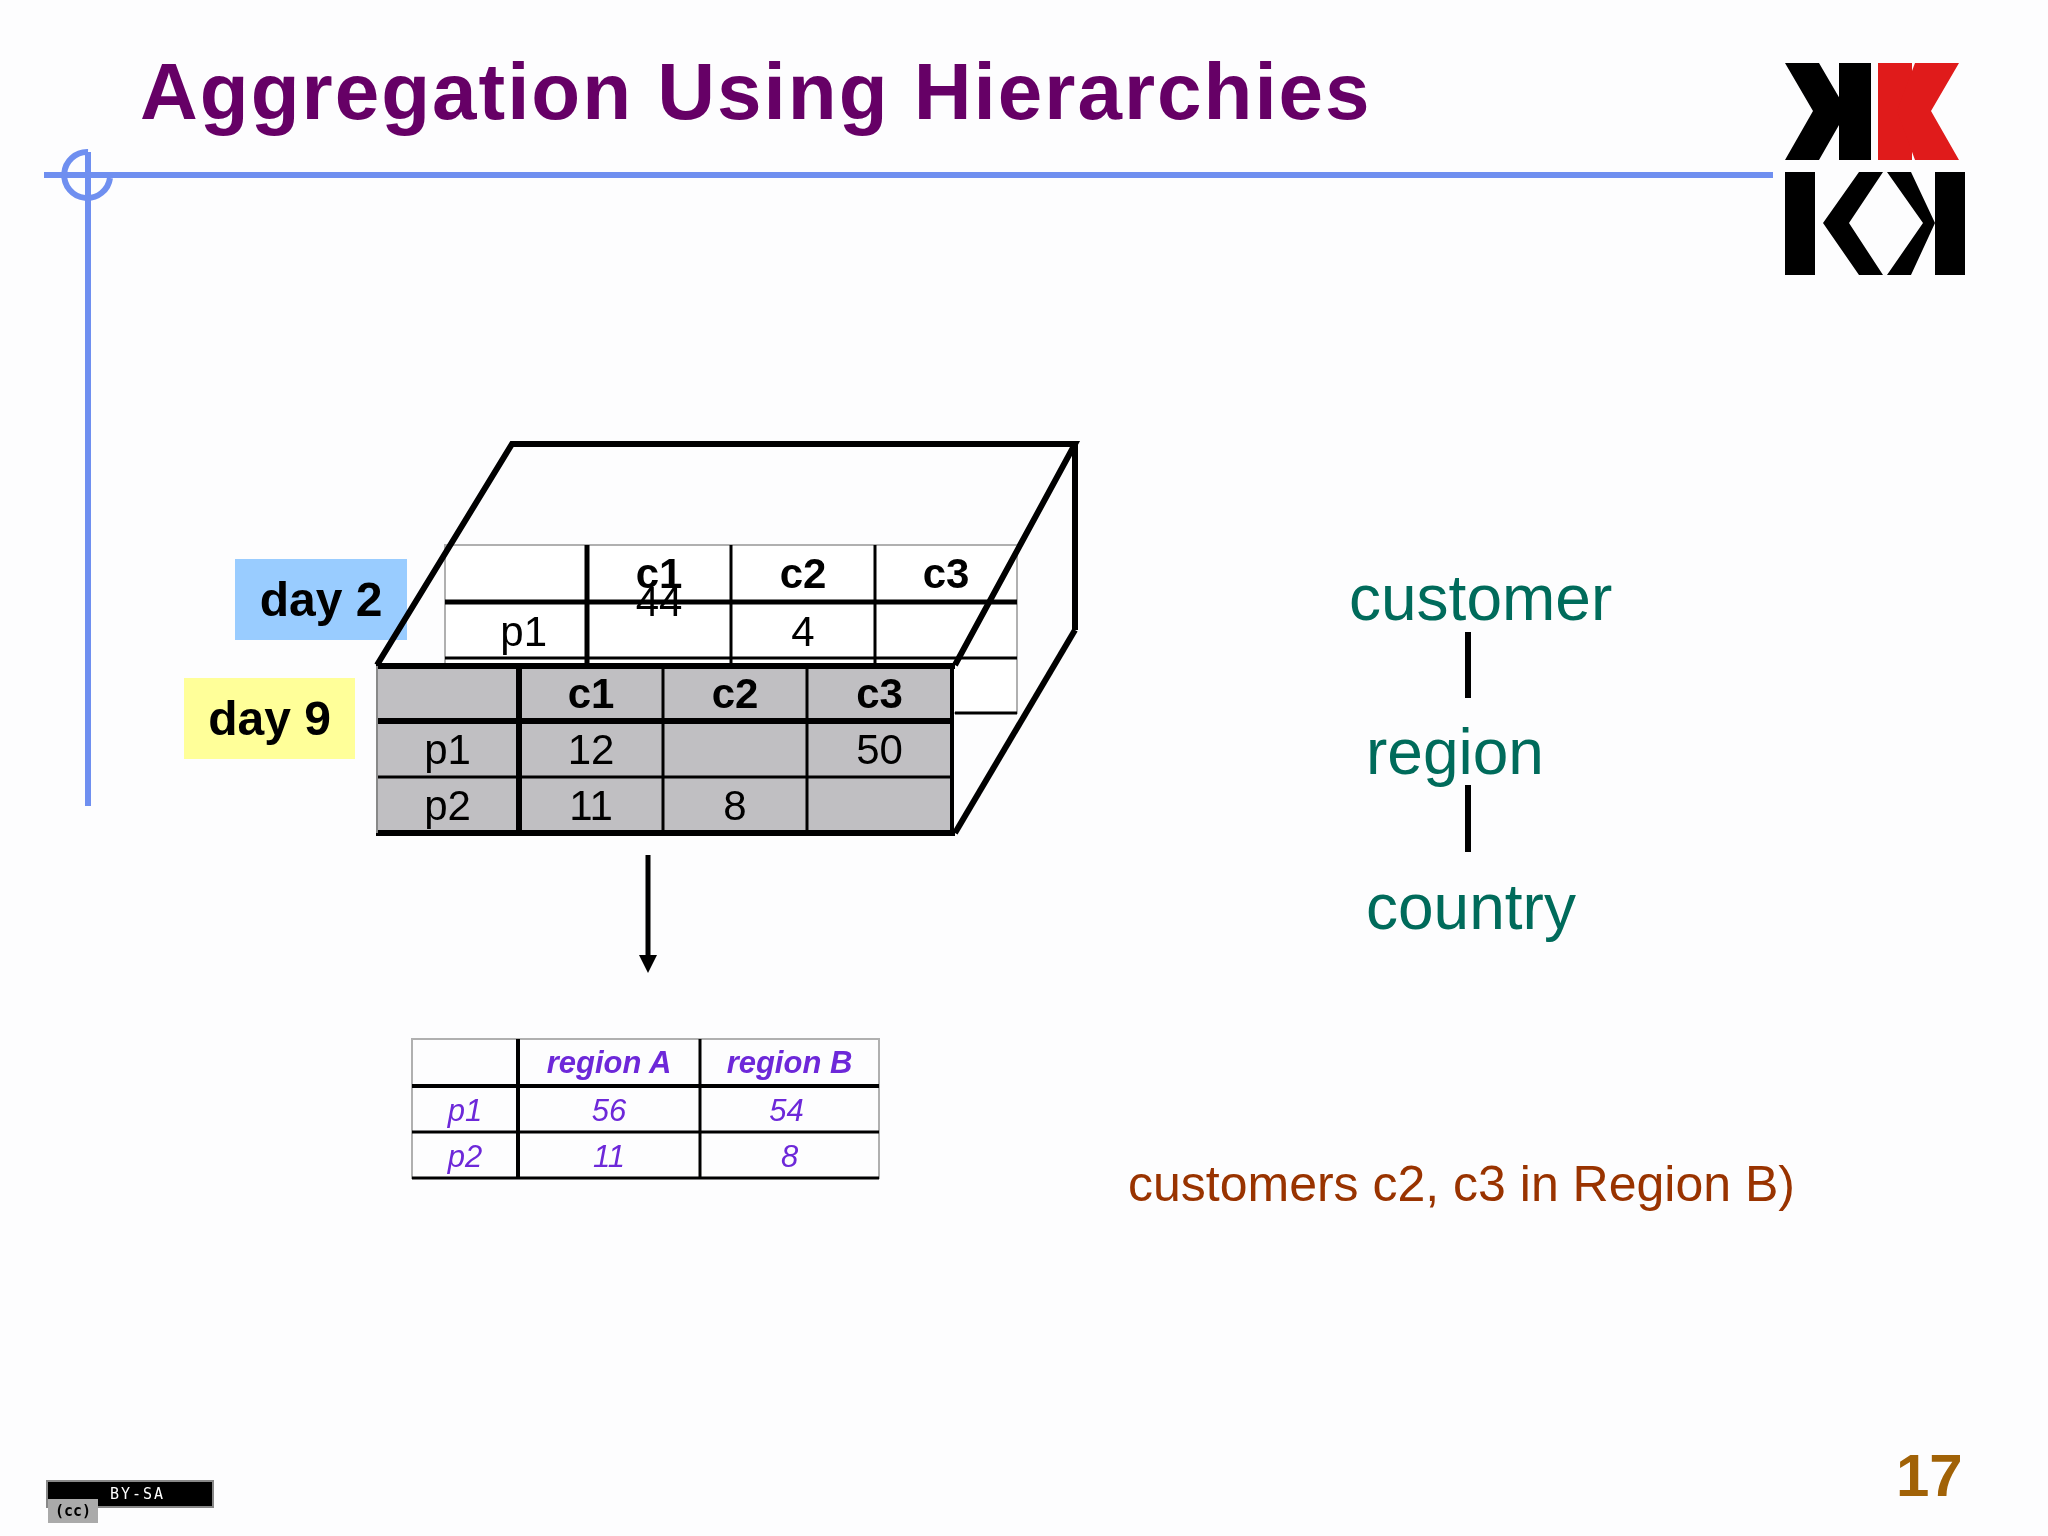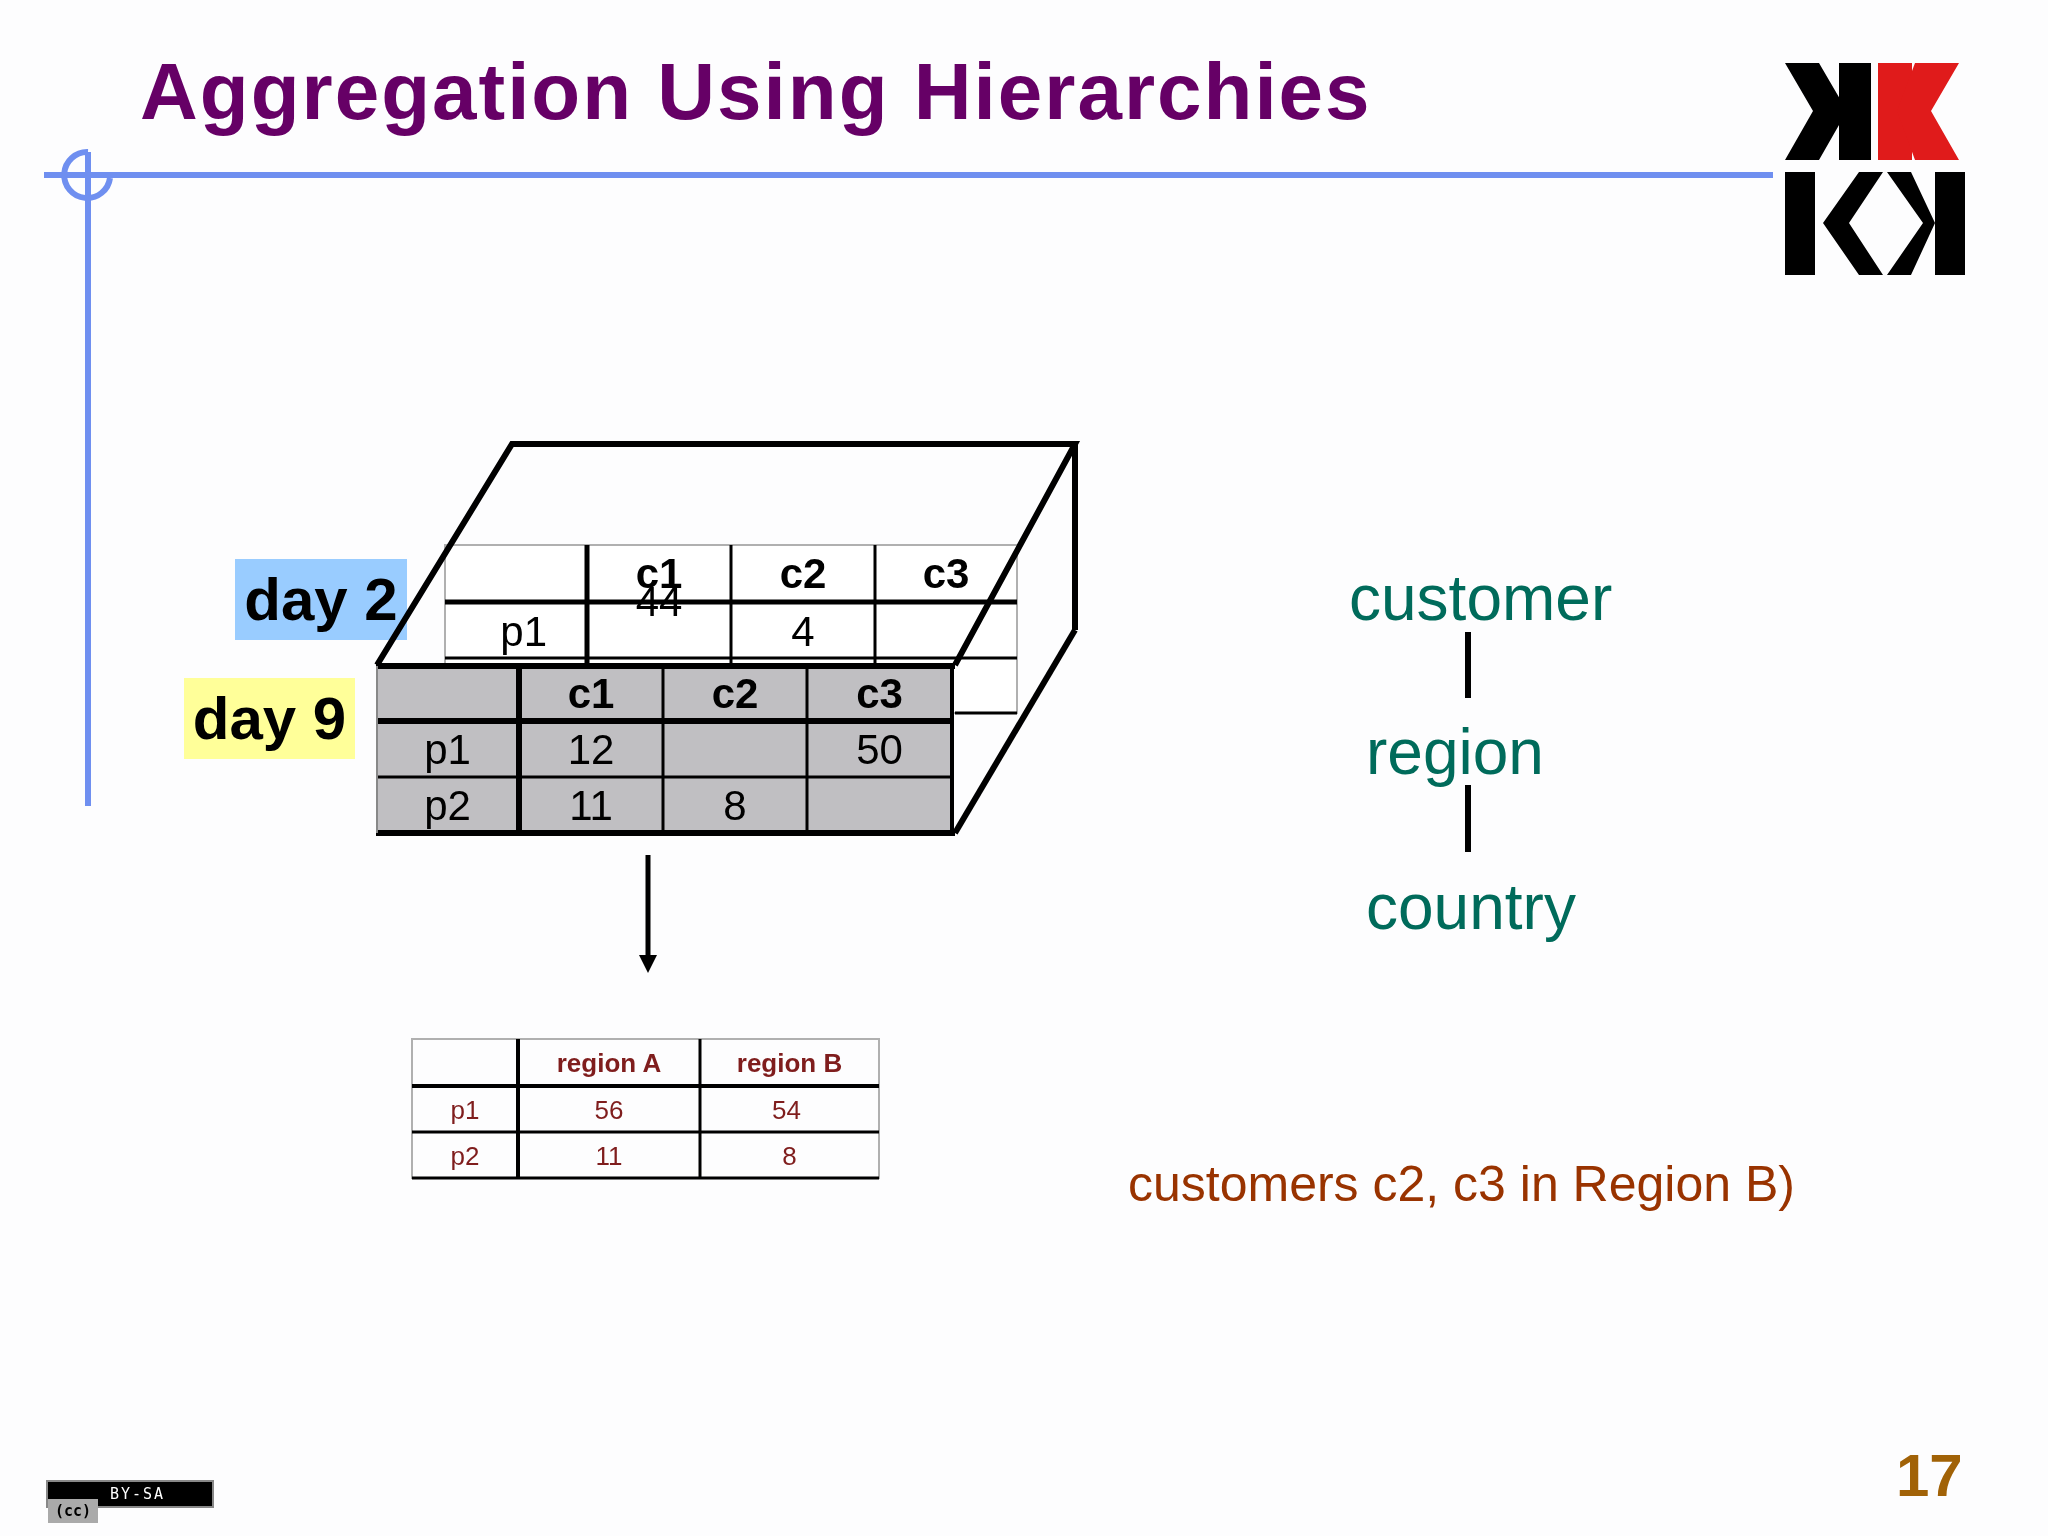--- a/index.html
+++ b/index.html
@@ -9,42 +9,42 @@
     font-family: "Liberation Sans", sans-serif;
   }
   .abs { position: absolute; }
   .title {
     left: 140px; top: 52px; font-size: 80px; font-weight: bold;
     color: #660066; letter-spacing: 2px; white-space: nowrap; line-height: 1;
   }
   .deco { left: 0; top: 0; }
   .logo { left: 1783px; top: 63px; }
   .day-label {
-    font-weight: bold; font-size: 60px; color: #000;
+    font-weight: bold; font-size: 48px; color: #000;
     display: flex; align-items: center; justify-content: center;
   }
   .day2-label { left: 235px; top: 559px; width: 172px; height: 81px; background: #99ccff; }
   .day1-label { left: 184px; top: 678px; width: 171px; height: 81px; background: #ffff99; }
   .cube { left: 0; top: 0; }
   .cell {
     position: absolute; display: flex; align-items: center; justify-content: center;
     font-size: 42px; color: #000; line-height: 1;
   }
   .cell.hdr { font-weight: bold; }
   .cell.rowlbl { justify-content: center; }
   .hier {
     color: #006b5b; font-size: 64px; line-height: 1; white-space: nowrap;
   }
   .note {
     left: 1128px; top: 1152px; color: #993300; font-size: 50px; line-height: 64px;
     white-space: nowrap;
   }
   .rcell {
     position: absolute; display: flex; align-items: center; justify-content: center;
-    font-size: 26px; color: #7f1d1d; line-height: 1;
+    font-size: 31px; color: #6d28d9; line-height: 1; font-style: italic;
   }
   .rcell.hdr { font-weight: bold; }
   .license {
     left: 46px; top: 1480px; width: 168px; height: 28px; background: #000;
     border: 2px solid #888; box-sizing: border-box; display: flex; align-items: center;
   }
   .license .cc {
     background: #aaa; height: 100%; width: 50px; display: flex; align-items: center;
     justify-content: center; font-family: "DejaVu Sans Mono", monospace; font-size: 15px;
     font-weight: bold; color: #000; margin-top: 34px;

